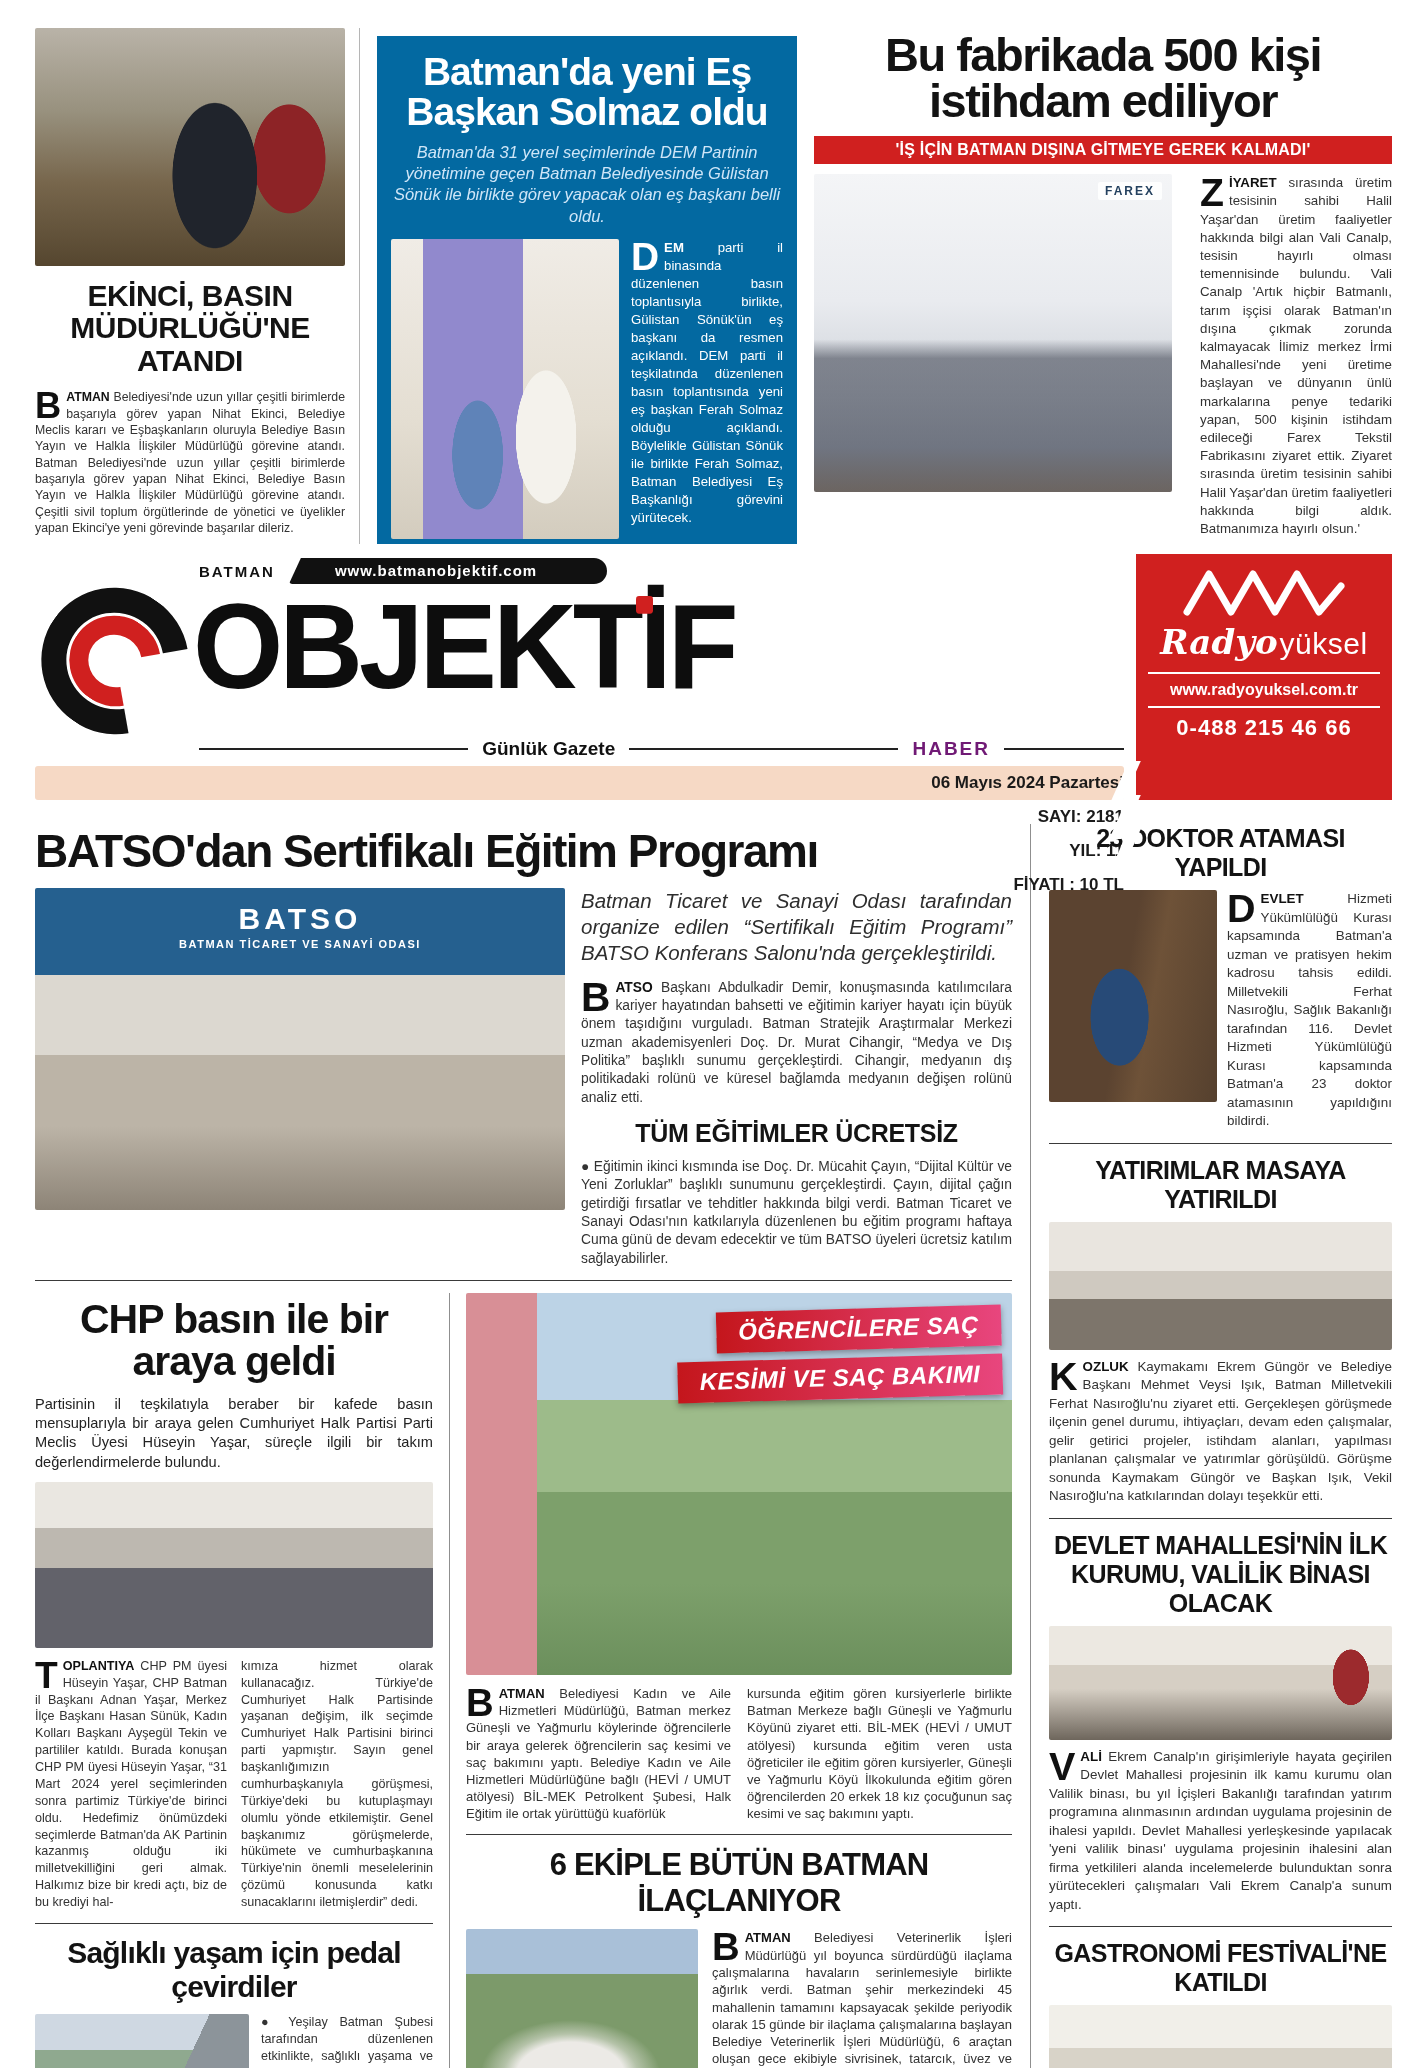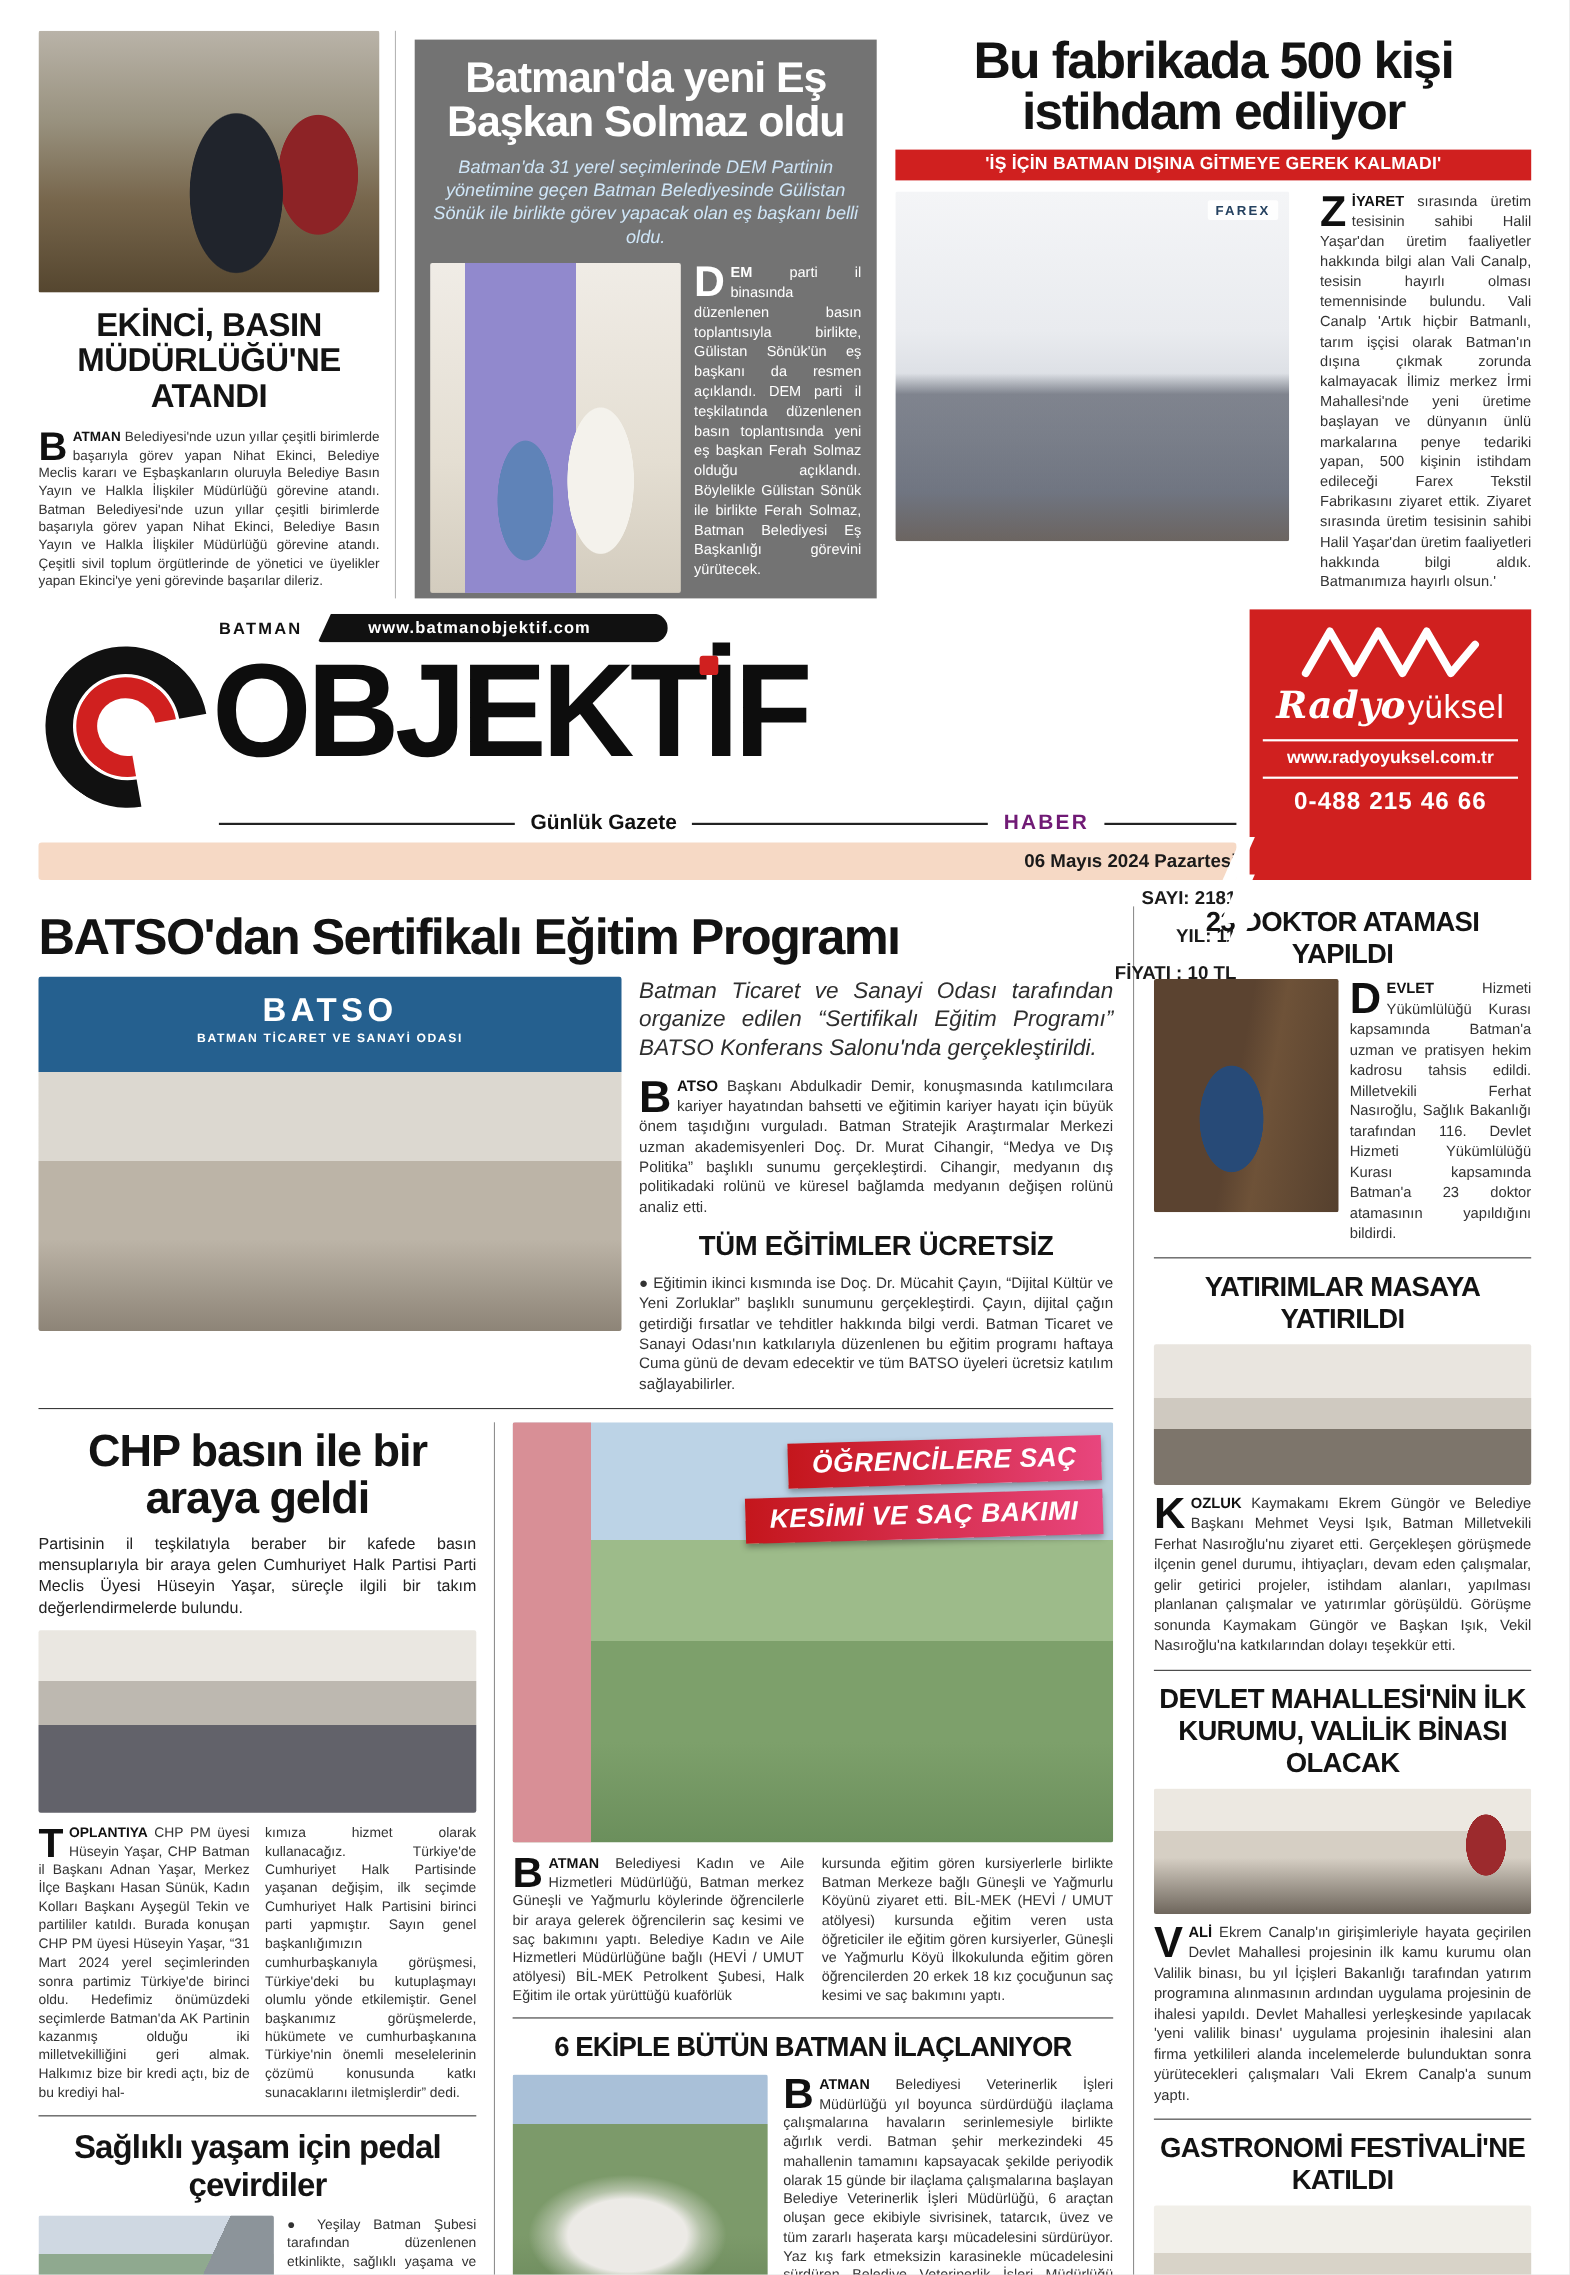--- a/index.html
+++ b/index.html
@@ -19,21 +19,21 @@
 
   .art-ekinci { border-right:1.5px solid #b5b5b5; padding-right:14px; }
   .ph-ekinci { height:238px;
     background:
       radial-gradient(ellipse 70px 120px at 58% 62%, #20242c 0 60%, rgba(0,0,0,0) 61%),
       radial-gradient(ellipse 60px 90px at 82% 55%, #8d2326 0 60%, rgba(0,0,0,0) 61%),
       linear-gradient(180deg,#b9b3a8 0%,#98917e 35%,#77664c 65%,#55462f 100%); }
   .art-ekinci h2 { font-size:30px; line-height:1.08; font-weight:900; letter-spacing:-.5px; color:#141414; text-align:center; margin:14px 0 12px; }
   .art-ekinci .body { font-size:12.3px; line-height:1.33; color:#333; }
 
-  .art-solmaz { background:#737373; color:#fff; padding:16px 14px 14px; margin-top:8px; height:508px; }
+  .art-solmaz { background:#0369a1; color:#fff; padding:16px 14px 14px; margin-top:8px; height:508px; }
   .art-solmaz h1 { font-size:39px; line-height:1.02; font-weight:900; letter-spacing:-1px; text-align:center; margin-bottom:10px; }
   .art-solmaz .subhead { font-style:italic; font-size:16.5px; line-height:1.3; color:#cfe6f8; text-align:center; margin-bottom:12px; }
   .solmaz-row { display:flex; gap:12px; }
   .ph-solmaz { flex:0 0 228px; height:300px;
     background:
       radial-gradient(ellipse 42px 90px at 38% 72%, #5f83b8 0 60%, rgba(0,0,0,0) 61%),
       radial-gradient(ellipse 50px 110px at 68% 66%, #f4f2ec 0 60%, rgba(0,0,0,0) 61%),
       linear-gradient(90deg, rgba(0,0,0,0) 0 14%, #9189cd 14% 58%, rgba(0,0,0,0) 58%),
       linear-gradient(180deg,#f0ece6 0%,#e4ded2 60%,#d3ccbe 100%); }
   .art-solmaz .body { font-size:13.2px; line-height:1.36; color:#fff; }
@@ -124,21 +124,21 @@
   .sac { position:relative; }
   .ph-sac { height:382px;
     background:
       linear-gradient(90deg,#d88f96 0 13%, rgba(0,0,0,0) 13%),
       linear-gradient(180deg,#bcd3e6 0 28%, #9dbb8a 28% 52%, #7da06b 52% 76%, #6b8f5c 100%); }
   .sac-banners { position:absolute; top:16px; right:10px; display:flex; flex-direction:column; align-items:flex-end; gap:8px; transform:rotate(-1.6deg); }
   .sac-banner { background:linear-gradient(90deg,#c4161c,#e8467e); color:#fff; font-weight:900; font-style:italic; font-size:24px; letter-spacing:.5px; padding:6px 22px 7px; box-shadow:0 3px 6px rgba(0,0,0,.35); }
   .sac-cols { display:flex; gap:16px; margin-top:10px; }
   .sac-cols > div { flex:1; font-size:13px; line-height:1.32; color:#333; }
 
-  .ilac h2 { font-size:25px; font-weight:900; letter-spacing:-.8px; color:#131313; text-align:center; margin:4px 0 10px; }
+  .ilac h2 { font-size:31px; font-weight:900; letter-spacing:-.8px; color:#131313; text-align:center; margin:4px 0 10px; }
   .ilac-row { display:flex; gap:14px; }
   .ph-ilac { flex:0 0 232px; height:252px;
     background:
       radial-gradient(ellipse 90px 55px at 45% 58%, #eceae6 0 60%, rgba(236,234,230,.5) 75%, rgba(0,0,0,0) 100%),
       linear-gradient(180deg,#a9c0d8 0 18%, #7c9a6a 18% 58%, #5d7a4e 100%); }
   .ilac .body { flex:1; font-size:13px; line-height:1.33; color:#333; }
 
   
   .side-sec h2 { font-size:25px; font-weight:900; letter-spacing:-.6px; color:#131313; text-align:center; margin-bottom:8px; }
   .side-sec .body { font-size:13.4px; line-height:1.38; color:#333; }

